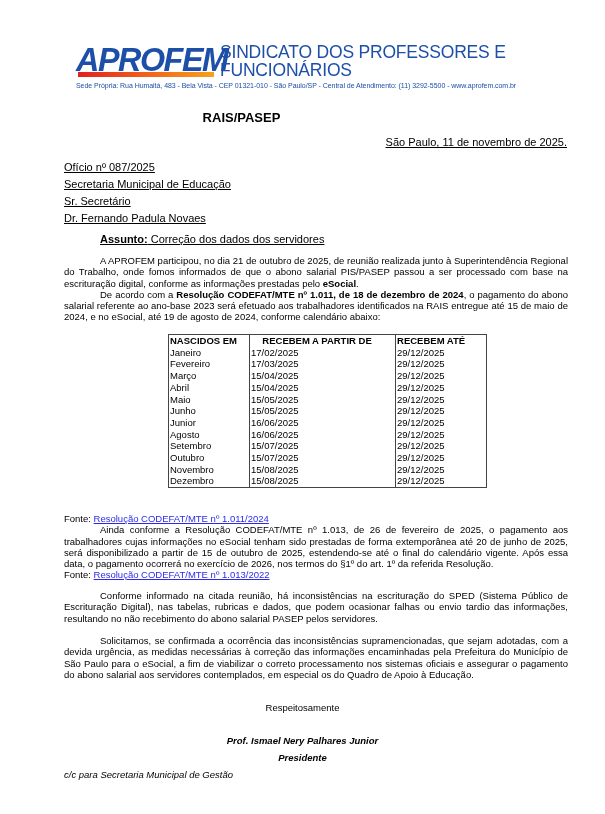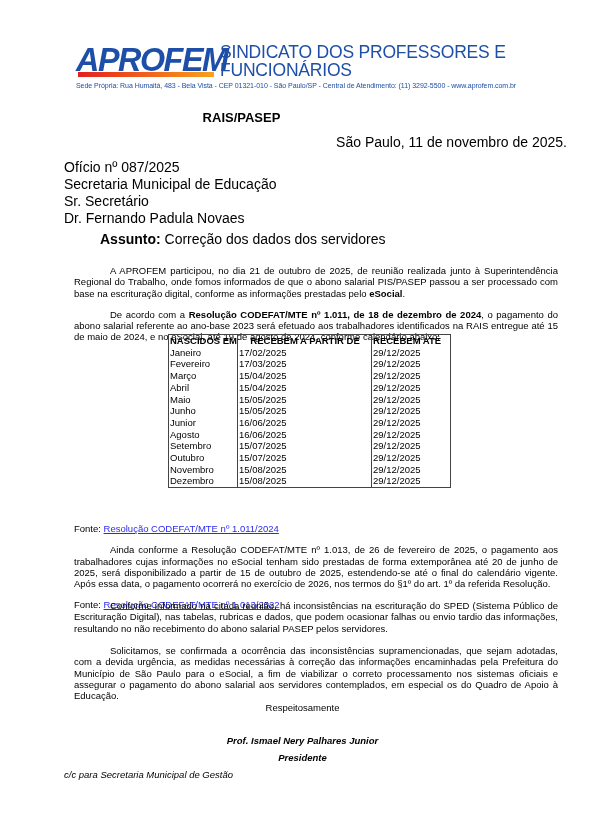--- a/index.html
+++ b/index.html
@@ -15,36 +15,36 @@
   .logo-bar { position: absolute; left: 2px; top: 30px; width: 136px; height: 5px;
               background: linear-gradient(90deg, #e02020 0%, #f05a1a 45%, #f7a21b 100%); }
   .org-name { position: absolute; left: 144px; top: 1px; font-size: 17.5px; line-height: 18px;
               color: #1d4fa8; letter-spacing: -0.2px; }
   .address { position: absolute; left: 0; top: 40px; font-size: 7px; color: #1d4fa8;
              white-space: nowrap; letter-spacing: -0.05px; }
 
   .title { position: absolute; left: 0; width: 483px; top: 110px; text-align: center;
            font-weight: bold; font-size: 13px; }
 
-  .text { font-size: 14px; line-height: 11.5px; }
+  .text { font-size: 11px; line-height: 11.5px; text-decoration: underline; }
   .abs { position: absolute; }
   .date { right: 38px; top: 137px; }
   .hdr-line { left: 64px; margin-top: 8px; }
 
   .para { position: absolute; left: 64px; width: 504px; text-align: justify;
           font-size: 9.5px; line-height: 11.3px; }
   .indent { text-indent: 36px; }
-  .para p { margin: 10px; }
+  .para p { margin: 0; }
   a.link { color: #1a0dab; text-decoration: underline; }
   a.link { color: #2a2aee; }
 
   
   .cal-table { position: absolute; left: 168px; top: 334px; border-collapse: collapse;
                font-size: 9.5px; line-height: 11.7px; border: 1.5px solid #444; }
-  .cal-table th, .cal-table td { padding: 0 0 0 1px; text-align: left; white-space: nowrap; }
+  .cal-table th, .cal-table td { padding: 0 12px 0 1px; text-align: left; white-space: nowrap; }
   .cal-table th { font-weight: bold; font-size: 9.5px; border-bottom: none; }
   .cal-table .c1 { width: 67px; border-right: 1.5px solid #444; }
   .cal-table .c2 { width: 132px; border-right: 1.5px solid #444; }
   .cal-table .c3 { width: 77px; }
   .cal-table th.c2 { text-align: center; }
 
   .sign { position: absolute; left: 0; width: 605px; text-align: center; font-size: 9.5px; }
   .sign-name { font-weight: bold; font-style: italic; }
   .cc { position: absolute; left: 64px; top: 769px; font-size: 9.5px; font-style: italic; }
 </style>

